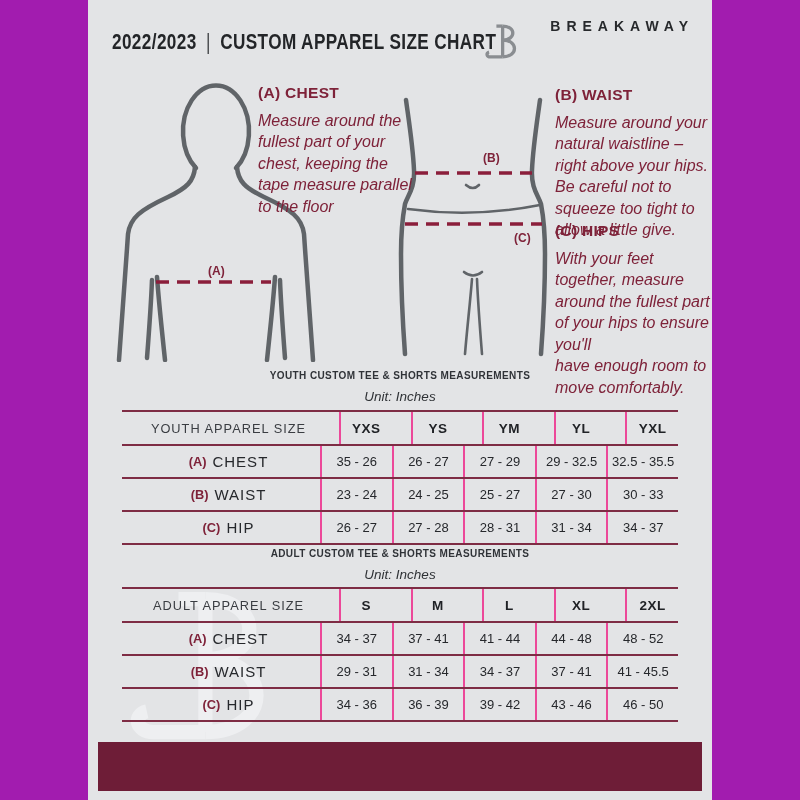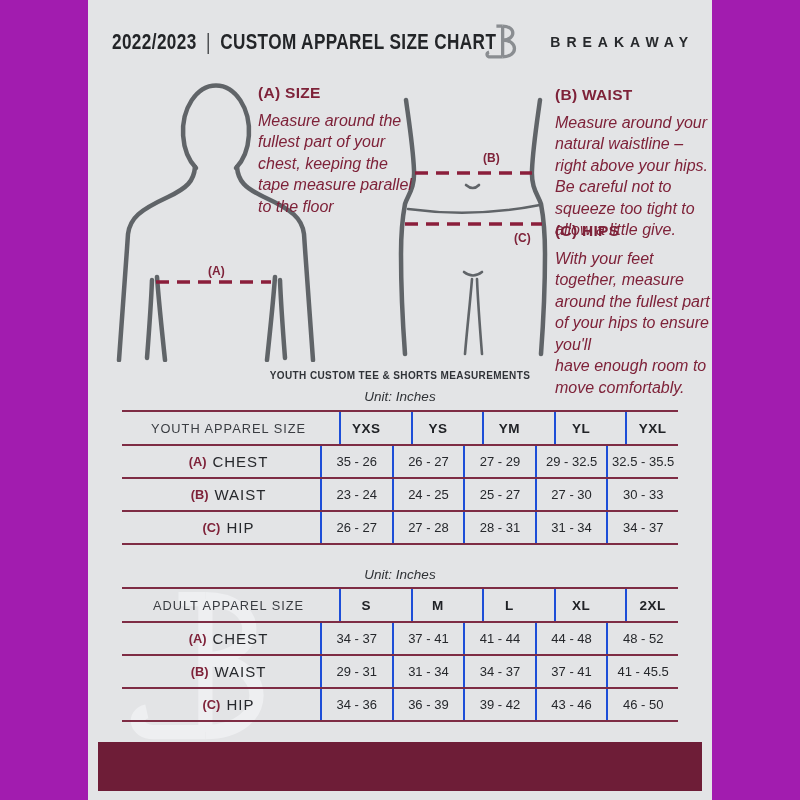--- a/index.html
+++ b/index.html
@@ -12,21 +12,21 @@
     background:#E3E4E6; overflow:hidden;
   }
 
   
   .hdr-title {
     position:absolute; left:24px; top:29px; white-space:nowrap;
     transform:scaleX(.78); transform-origin:left top;
     font-size:22px; font-weight:800; color:#232528; letter-spacing:.5px;
   }
   .hdr-title .divider { font-weight:400; color:#45474a; padding:0 12px; }
-  .brand { position:absolute; right:18px; top:18px; display:flex; align-items:center; gap:25px; }
+  .brand { position:absolute; right:18px; top:18px; display:flex; gap:25px; }
   .brand-name { font-size:14px; font-weight:700; letter-spacing:6px; color:#27292C; }
   .logo-use { color:#8A8D91; }
   .watermark-use { color:#EEEFF1; }
 
   
   .fig { position:absolute; }
   .fig-torso { left:20px; top:78px; }
   .fig-lower { left:300px; top:92px; }
   .outline { fill:none; stroke:#606468; stroke-width:4.5; stroke-linecap:round; }
   .outline-thin { fill:none; stroke:#606468; stroke-width:2.6; stroke-linecap:round; }
@@ -50,21 +50,21 @@
 
   
   .size-table { position:absolute; left:34px; width:556px; border-top:2px solid #7E2C44; }
   .table-youth { top:410px; }
   .table-adult { top:587px; }
   .t-row { display:flex; align-items:stretch; border-bottom:2px solid #7E2C44; height:31px; }
   .t-row.t-head { height:32px;gap:19px; }
   .t-row > div { display:flex; align-items:center; justify-content:center; }
   .t-first { width:183px; flex:none; justify-content:flex-start; padding-left:15px;
     letter-spacing:1px; font-size:12.8px; color:#3A3D42; }
-  .t-cell { flex:1; border-left:2px solid #1d4ed8; font-size:13px; color:#26282C; }
+  .t-cell { flex:1; border-left:2px solid #ec4899; font-size:13px; color:#26282C; }
   .t-head .t-cell { font-weight:700; font-size:13.5px; color:#202226; letter-spacing:.5px; }
   .t-head .t-first { font-weight:400; }
   .pfx { color:#7E2239; font-weight:800; margin-right:6px; letter-spacing:0; }
   .row-name { color:#26282C; letter-spacing:1px; font-size:15px; }
 
   
   .watermark { position:absolute; left:24px; top:563px; }
   .footer-bar { position:absolute; left:10px; right:10px; top:742px; height:49px; background:#6E1D37; }
 </style>
 </head>
@@ -116,21 +116,21 @@
     <path class="outline-thin" d="M76 180 Q85 187 94 180"></path>
     <path class="outline-thin" d="M84 187 C82 212 79 237 77 262"></path>
     <path class="outline-thin" d="M89 187 C90 212 92 237 94 262"></path>
     <path class="dash" d="M27 81 H144"></path>
     <path class="dash" d="M17 132 H154"></path>
     <text class="marker" x="95" y="70">(B)</text>
     <text class="marker" x="126" y="150">(C)</text>
   </svg>
 
   <div class="desc desc-a">
-    <p class="m-head">(A) SIZE</p>
+    <p class="m-head">(A) CHEST</p>
     <div class="m-text">Measure around the
 fullest part of your
 chest, keeping the
 tape measure parallel
 to the floor</div>
   </div>
   <div class="desc desc-b">
     <p class="m-head">(B) WAIST</p>
     <div class="m-text">Measure around your
 natural waistline –
@@ -193,20 +193,21 @@
             <span class="row-name">HIP</span>
           </div>
       <div class="t-cell">26 - 27</div>
       <div class="t-cell">27 - 28</div>
       <div class="t-cell">28 - 31</div>
       <div class="t-cell">31 - 34</div>
       <div class="t-cell">34 - 37</div>
     </div>
   </div>
 
+  <div class="sec-title t2-title">ADULT CUSTOM TEE &amp; SHORTS MEASUREMENTS</div>
   <div class="sec-sub t2-sub">Unit: Inches</div>
   <div class="size-table table-adult">
     <div class="t-row t-head">
       <div class="t-first">ADULT APPAREL SIZE</div>
       <div class="t-cell">S</div>
       <div class="t-cell">M</div>
       <div class="t-cell">L</div>
       <div class="t-cell">XL</div>
       <div class="t-cell">2XL</div>
     </div>

